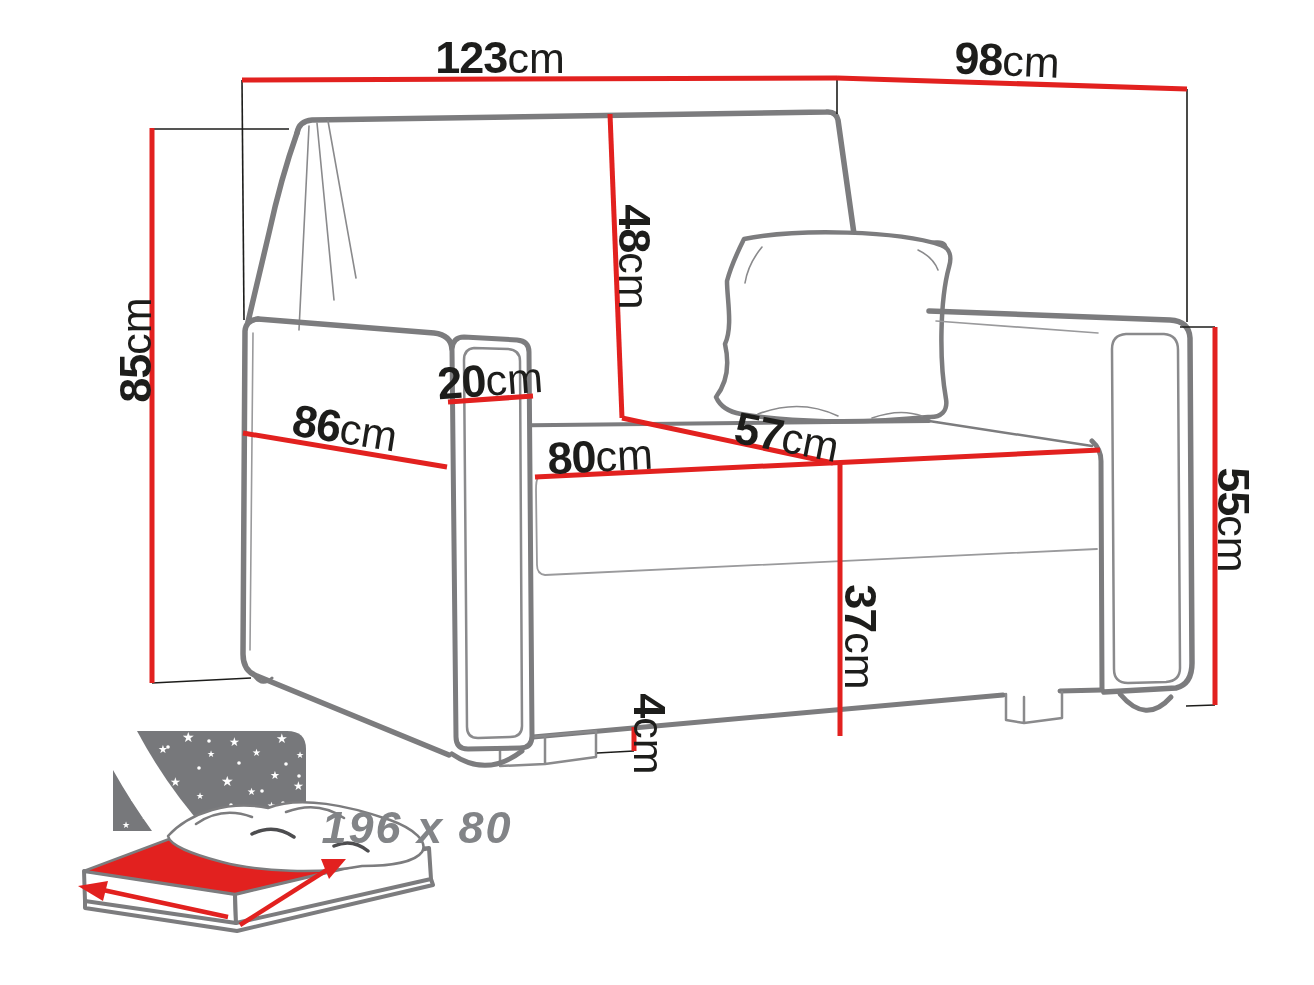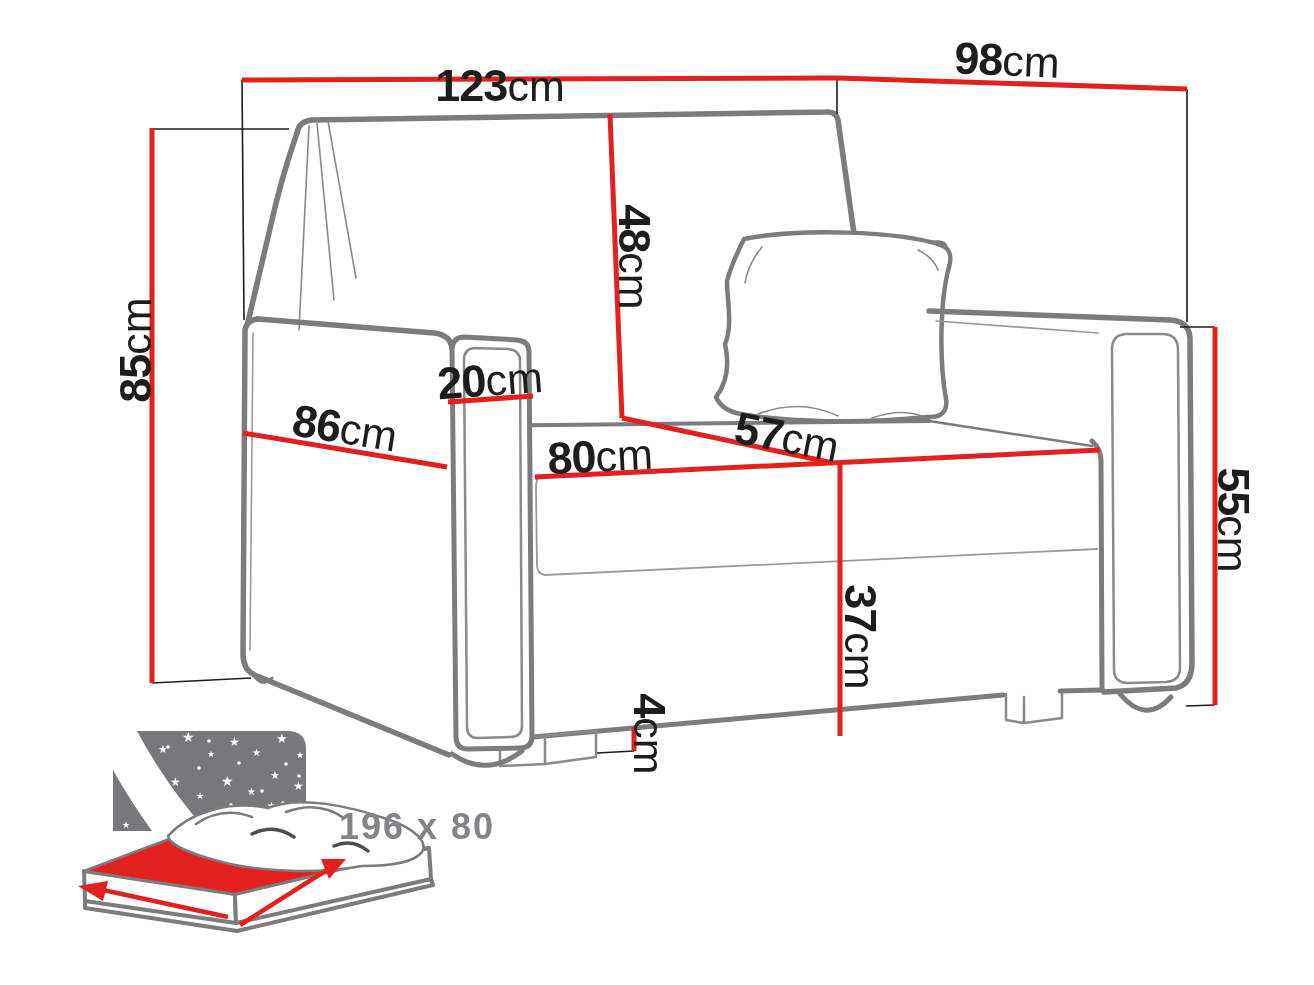--- a/index.html
+++ b/index.html
@@ -5,22 +5,22 @@
   html,body{margin:0;padding:0;background:#ffffff;}
   .stage{
     position:relative;width:1314px;height:985px;background:#ffffff;
     overflow:hidden;font-family:"Liberation Sans",sans-serif;
   }
   .stage svg{position:absolute;left:0;top:0;}
   .dim{position:absolute;white-space:nowrap;color:#1d1d1b;line-height:1;}
   .dim .val{font-weight:700;font-size:45px;letter-spacing:-1px;}
   .dim .unit{font-weight:400;font-size:43px;letter-spacing:0;}
   .bed-size{
-    position:absolute;font-size:36px;font-weight:700;color:#828487;
-    letter-spacing:2px;white-space:nowrap;line-height:1;
+    position:absolute;font-size:45px;font-weight:700;color:#828487;
+    letter-spacing:2px;white-space:nowrap;line-height:1;font-style:italic;
   }
 </style>
 </head>
 <body>
 
 <div class="stage">
 
 <svg width="1314" height="985" viewBox="0 0 1314 985">
 
   <g fill="none" stroke="#7c7c7e" stroke-linecap="round" stroke-linejoin="round">
@@ -139,21 +139,21 @@
 
     <g stroke="#e2211f" stroke-width="4.5">
       <line x1="228" y1="917" x2="103" y2="890"></line>
       <path fill="#e2211f" stroke="none" d="M 78,886 L 108,881 L 103,901 Z"></path>
       <line x1="240" y1="925" x2="330" y2="868"></line>
       <path fill="#e2211f" stroke="none" d="M 346,859 L 321,859 L 329,879 Z"></path>
     </g>
   </g>
 </svg>
 
-<div class="dim" style="left:500px;top:57px;transform:translate(-50%,-50%);margin-top:28px;">
+<div class="dim" style="left:500px;top:57px;transform:translate(-50%,-50%);">
   <span class="val">123</span><span class="unit">cm</span>
 </div>
 <div class="dim" style="left:1007px;top:60px;transform:translate(-50%,-50%) rotate(2.5deg);">
   <span class="val">98</span><span class="unit">cm</span>
 </div>
 <div class="dim" style="left:634px;top:257px;transform:translate(-50%,-50%) rotate(90deg);">
   <span class="val">48</span><span class="unit">cm</span>
 </div>
 <div class="dim" style="left:135px;top:350px;transform:translate(-50%,-50%) rotate(-90deg);">
   <span class="val">85</span><span class="unit">cm</span>

